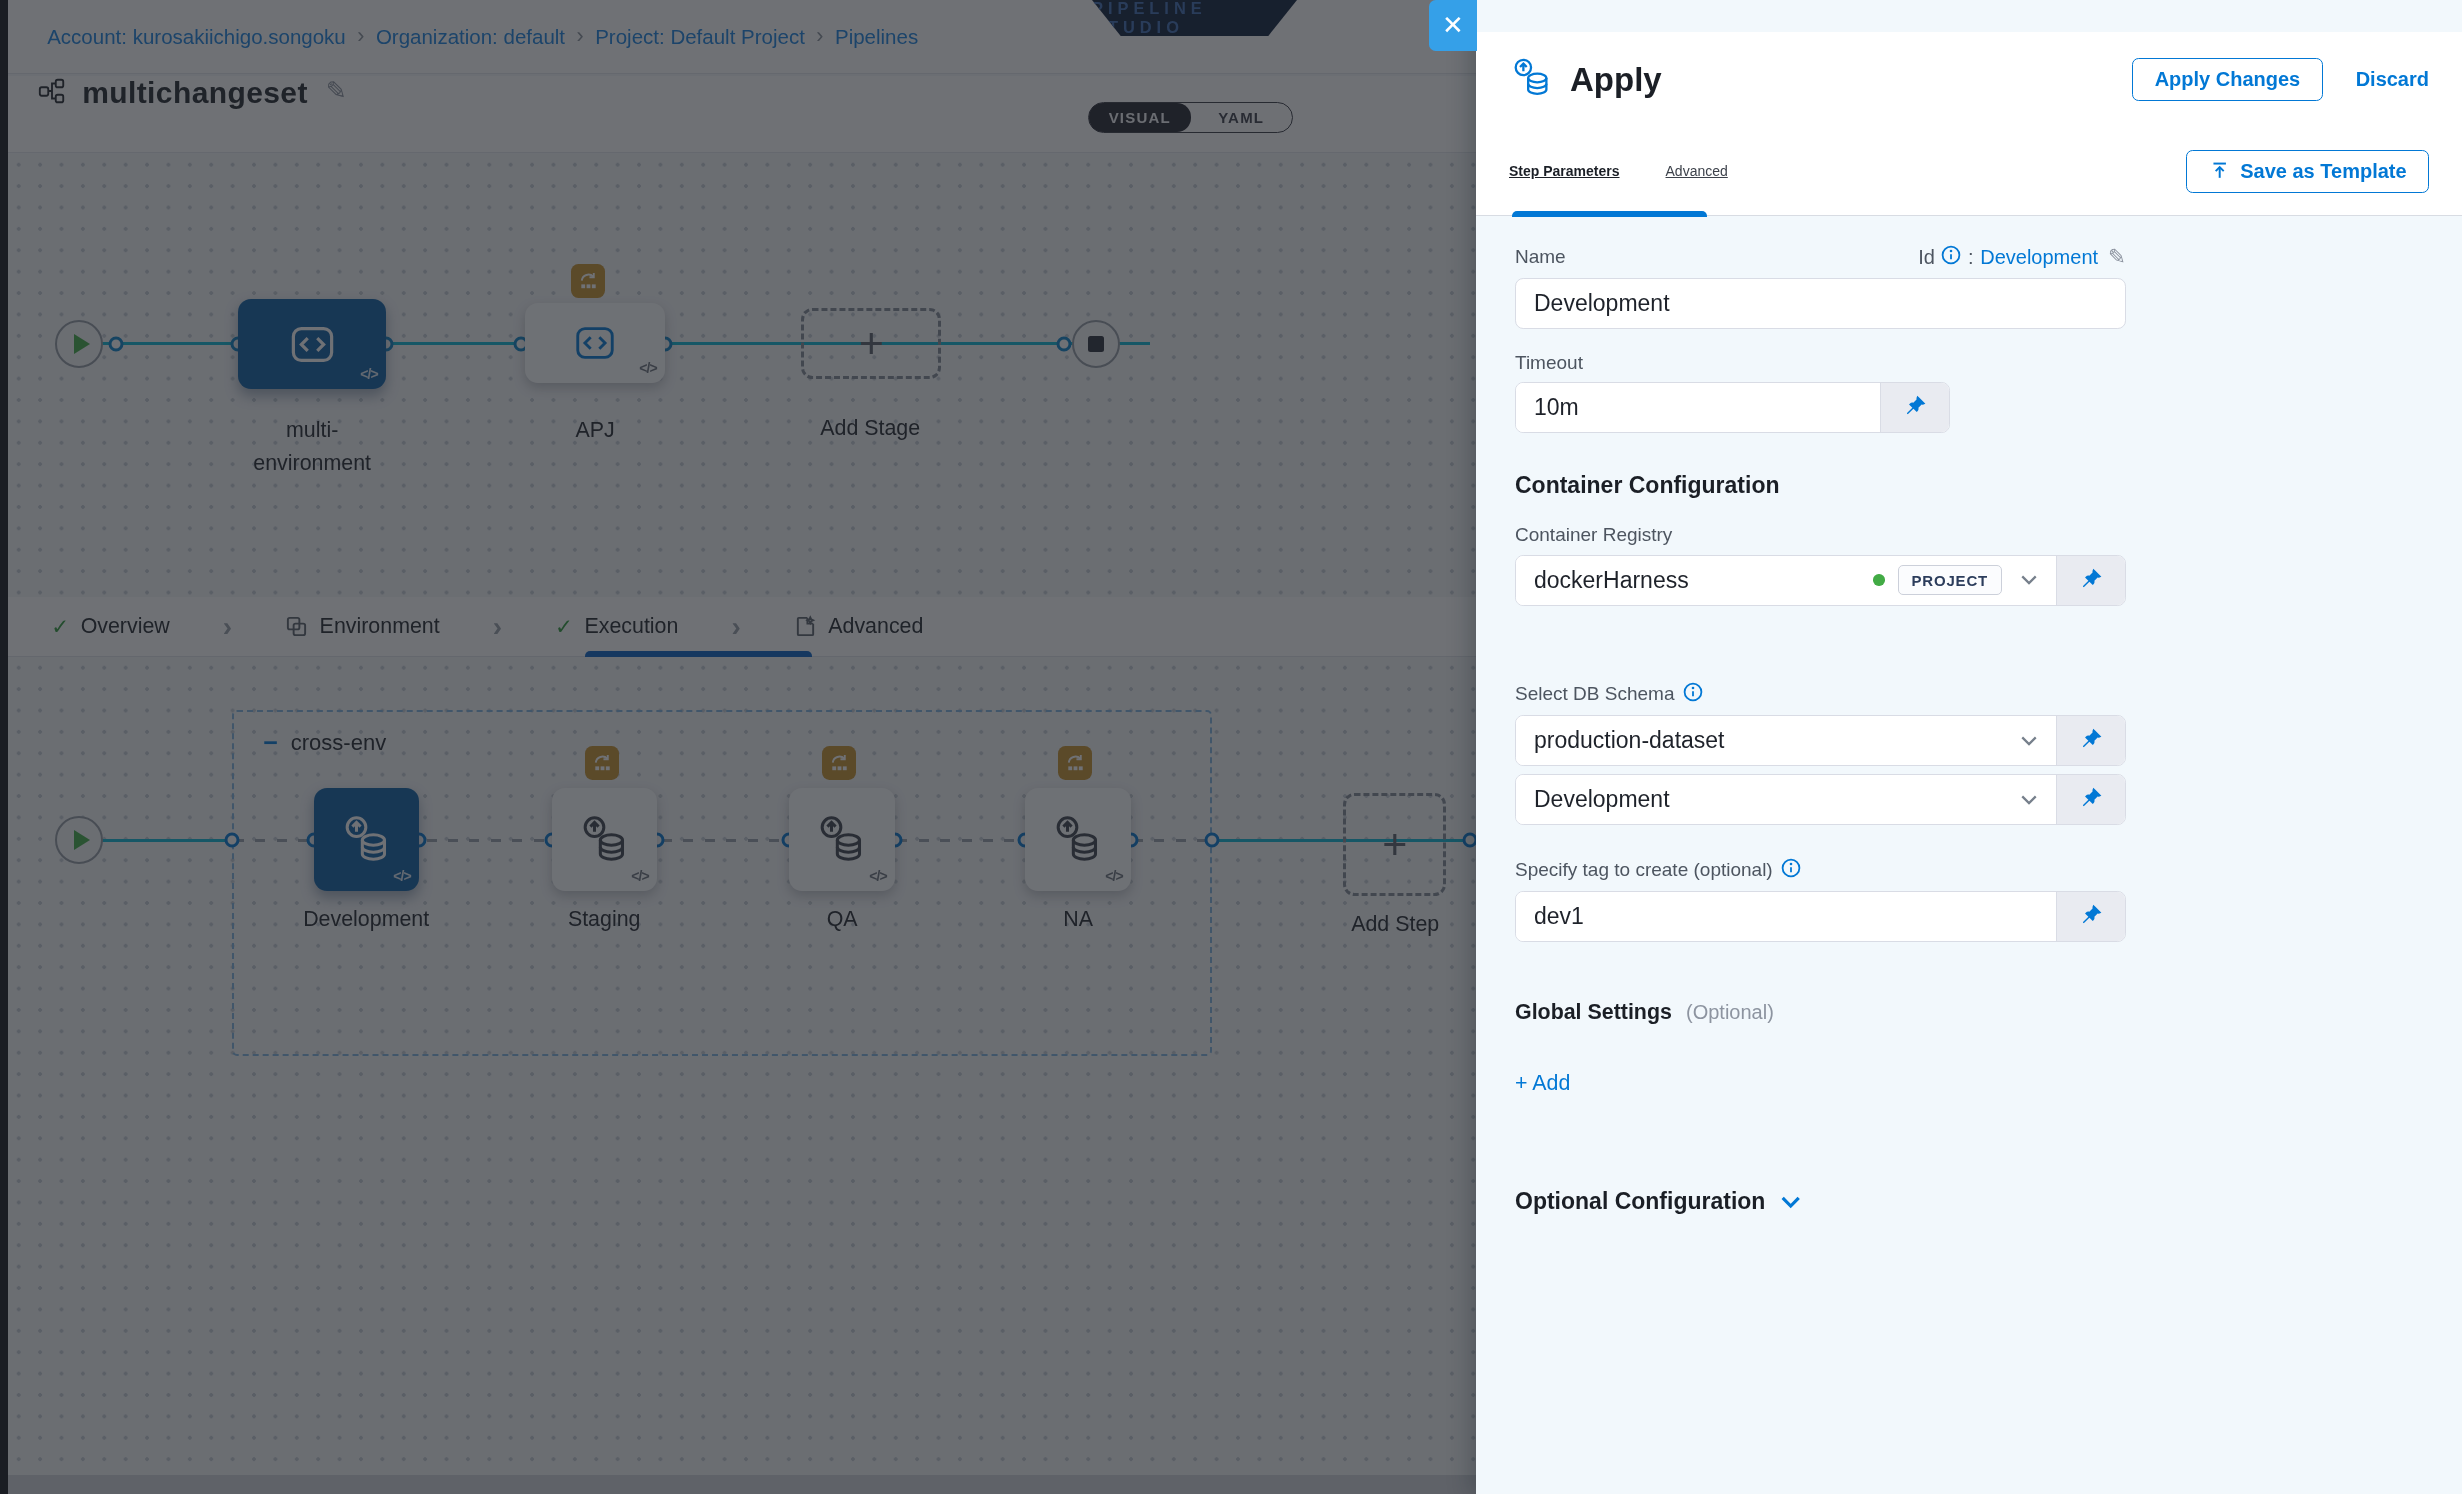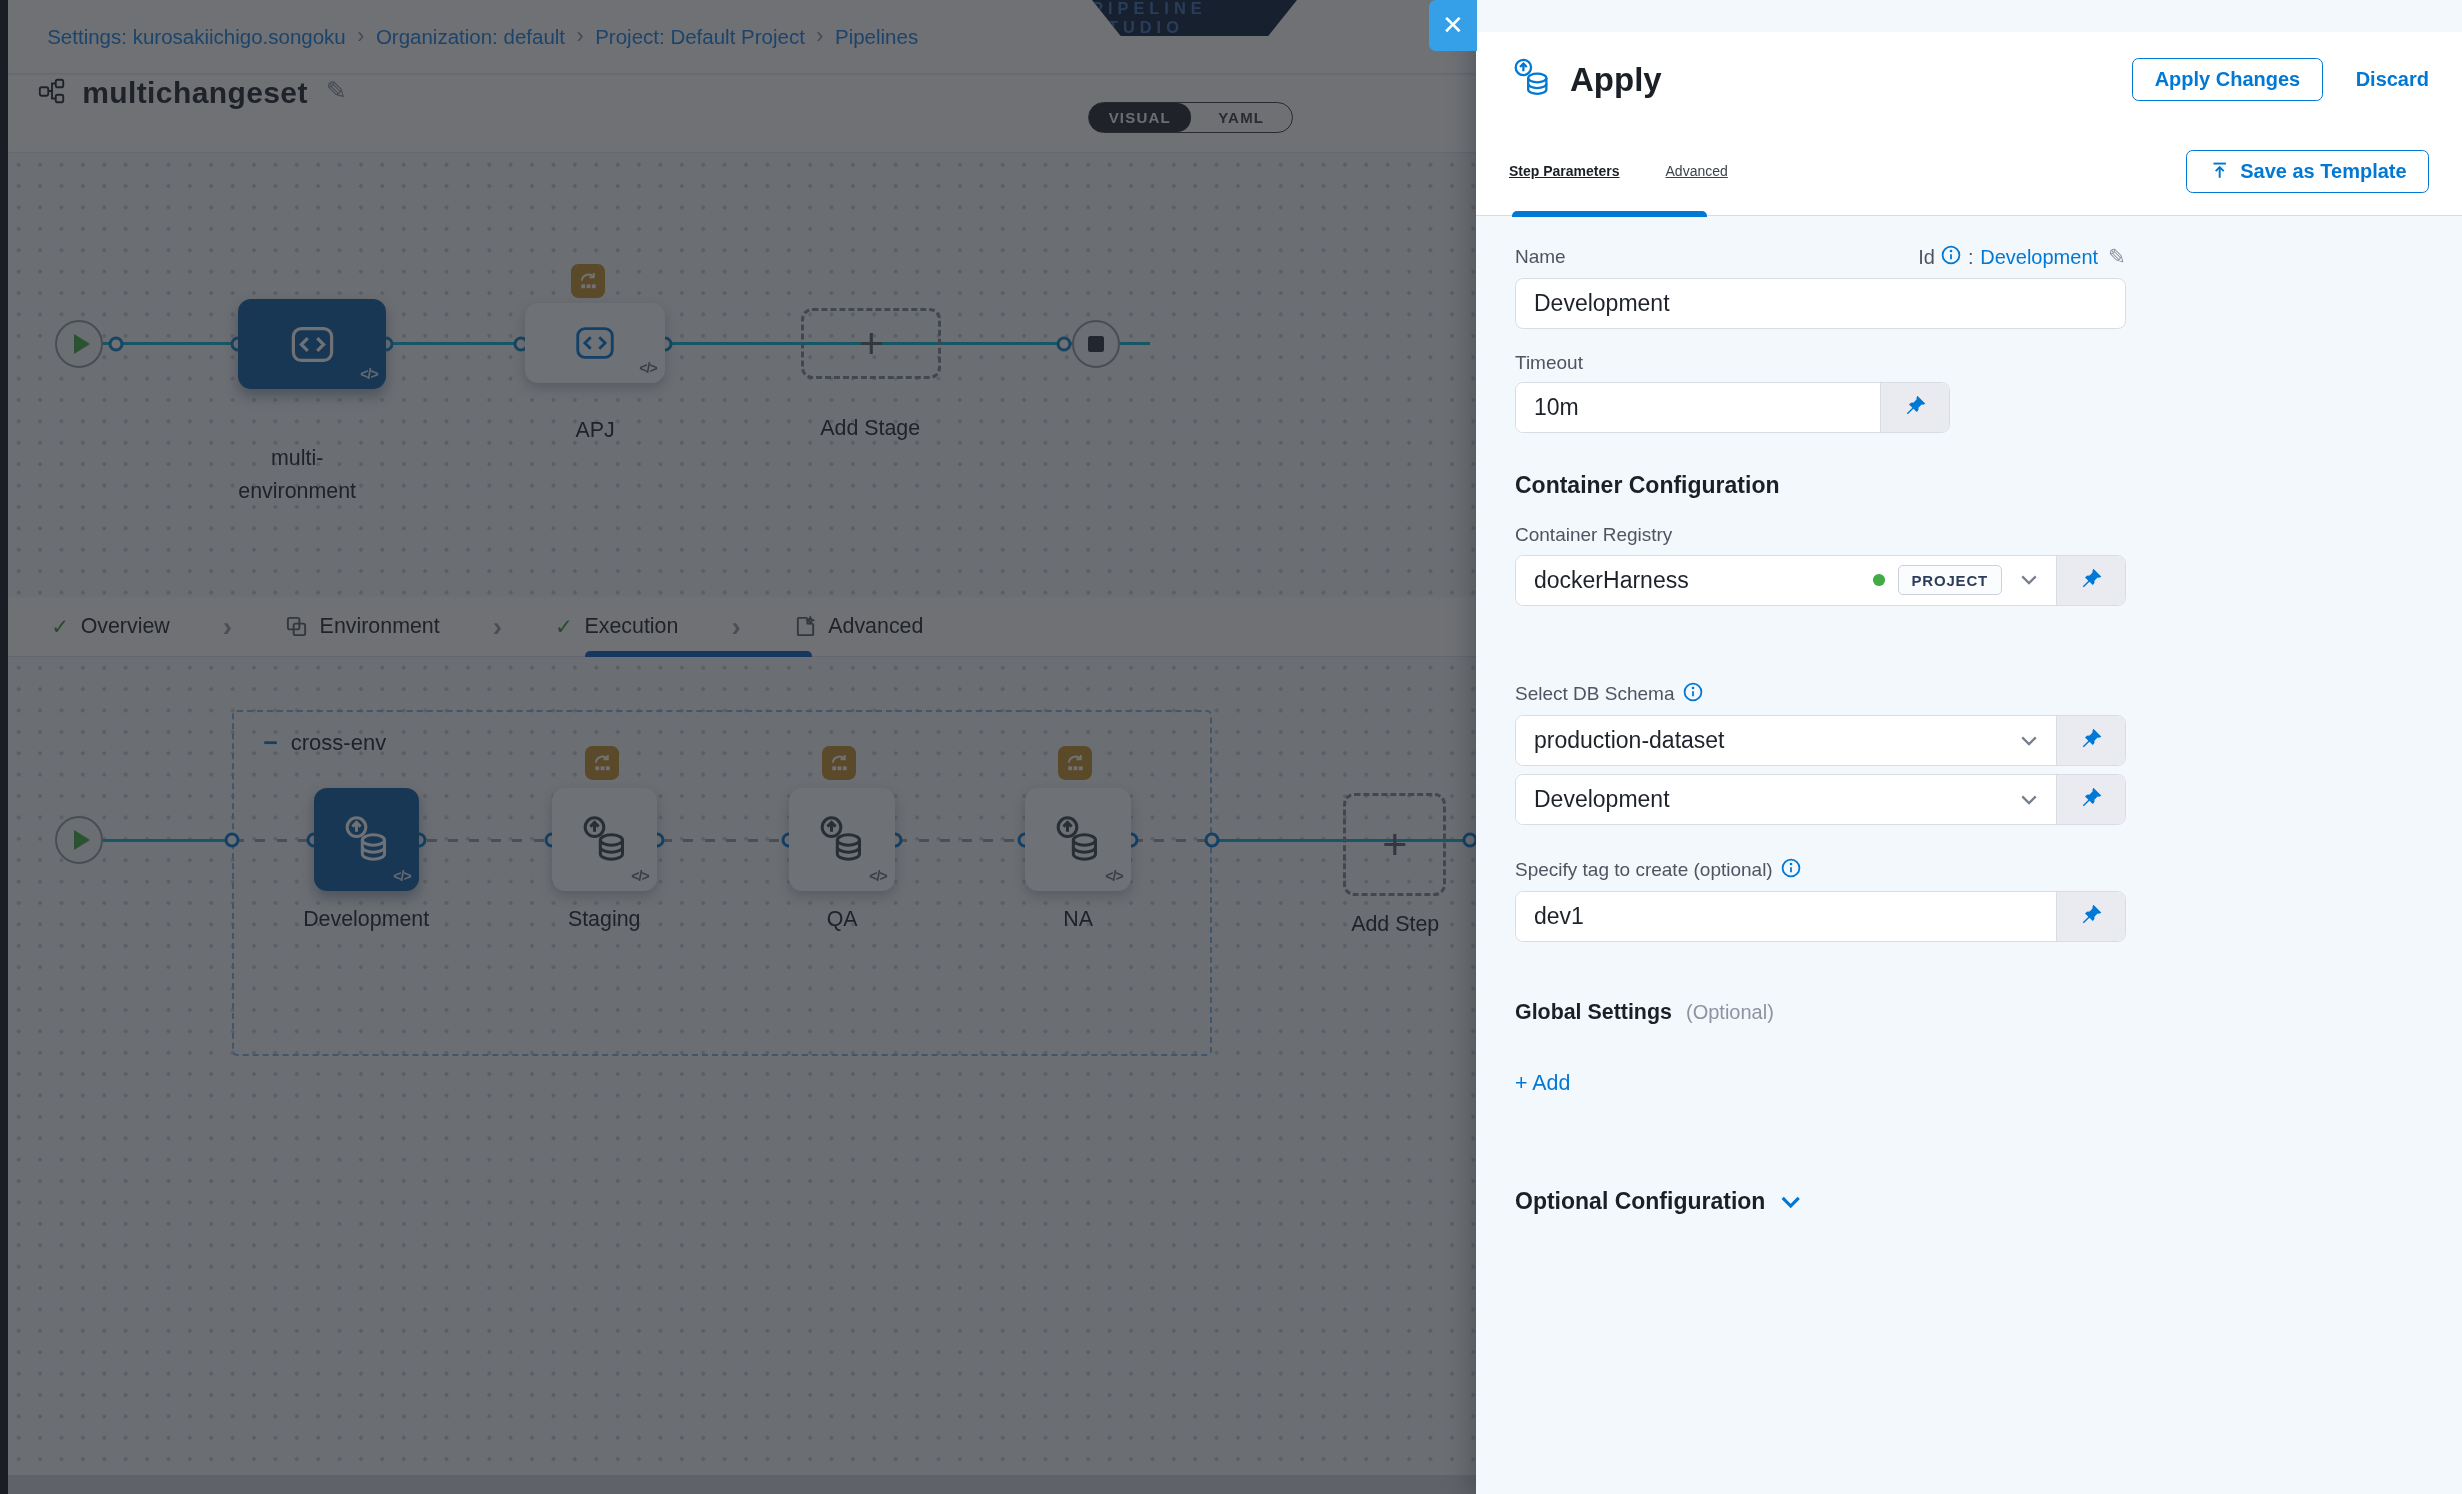--- a/index.html
+++ b/index.html
@@ -102,21 +102,21 @@
 </style>
 </head>
 <body>
 
 <div class="app">
 
   <div class="left">
     <div class="navstrip"></div>
 
     <div class="topbar">
-      <span class="crumb">Settings: kurosakiichigo.songoku</span>
+      <span class="crumb">Account: kurosakiichigo.songoku</span>
       <span class="crumb-sep">›</span>
       <span class="crumb">Organization: default</span>
       <span class="crumb-sep">›</span>
       <span class="crumb">Project: Default Project</span>
       <span class="crumb-sep">›</span>
       <span class="crumb">Pipelines</span>
     </div>
 
     <div class="titlebar">
       <span>
@@ -176,21 +176,21 @@
           <rect x="4.5" y="15" width="4" height="4" fill="#fff" stroke="none"></rect>
           <rect x="10" y="15" width="4" height="4" fill="#fff" stroke="none"></rect>
           <rect x="15.5" y="15" width="4" height="4" fill="#fff" stroke="none"></rect>
         </svg>
       </div>
 
       <div class="addbox" style="left:793px;top:154px;width:140px;height:71px;">
         <span class="plusglyph">+</span>
       </div>
 
-      <div class="nodelabel" style="left:289px;top:260px;width:140px;margin-top:28px;">multi-environment</div>
+      <div class="nodelabel" style="left:304px;top:260px;width:140px;">multi-environment</div>
       <div class="nodelabel" style="left:587px;top:260px;width:131px;">APJ</div>
       <div class="nodelabel" style="left:862px;top:258px;width:164px;">Add Stage</div>
     </div>
 
     <div class="tabsbar">
       <div class="ltab">
         <span class="ck">✓</span>
         <span>Overview</span>
       </div>
       <span class="ltab-sep">›</span>

